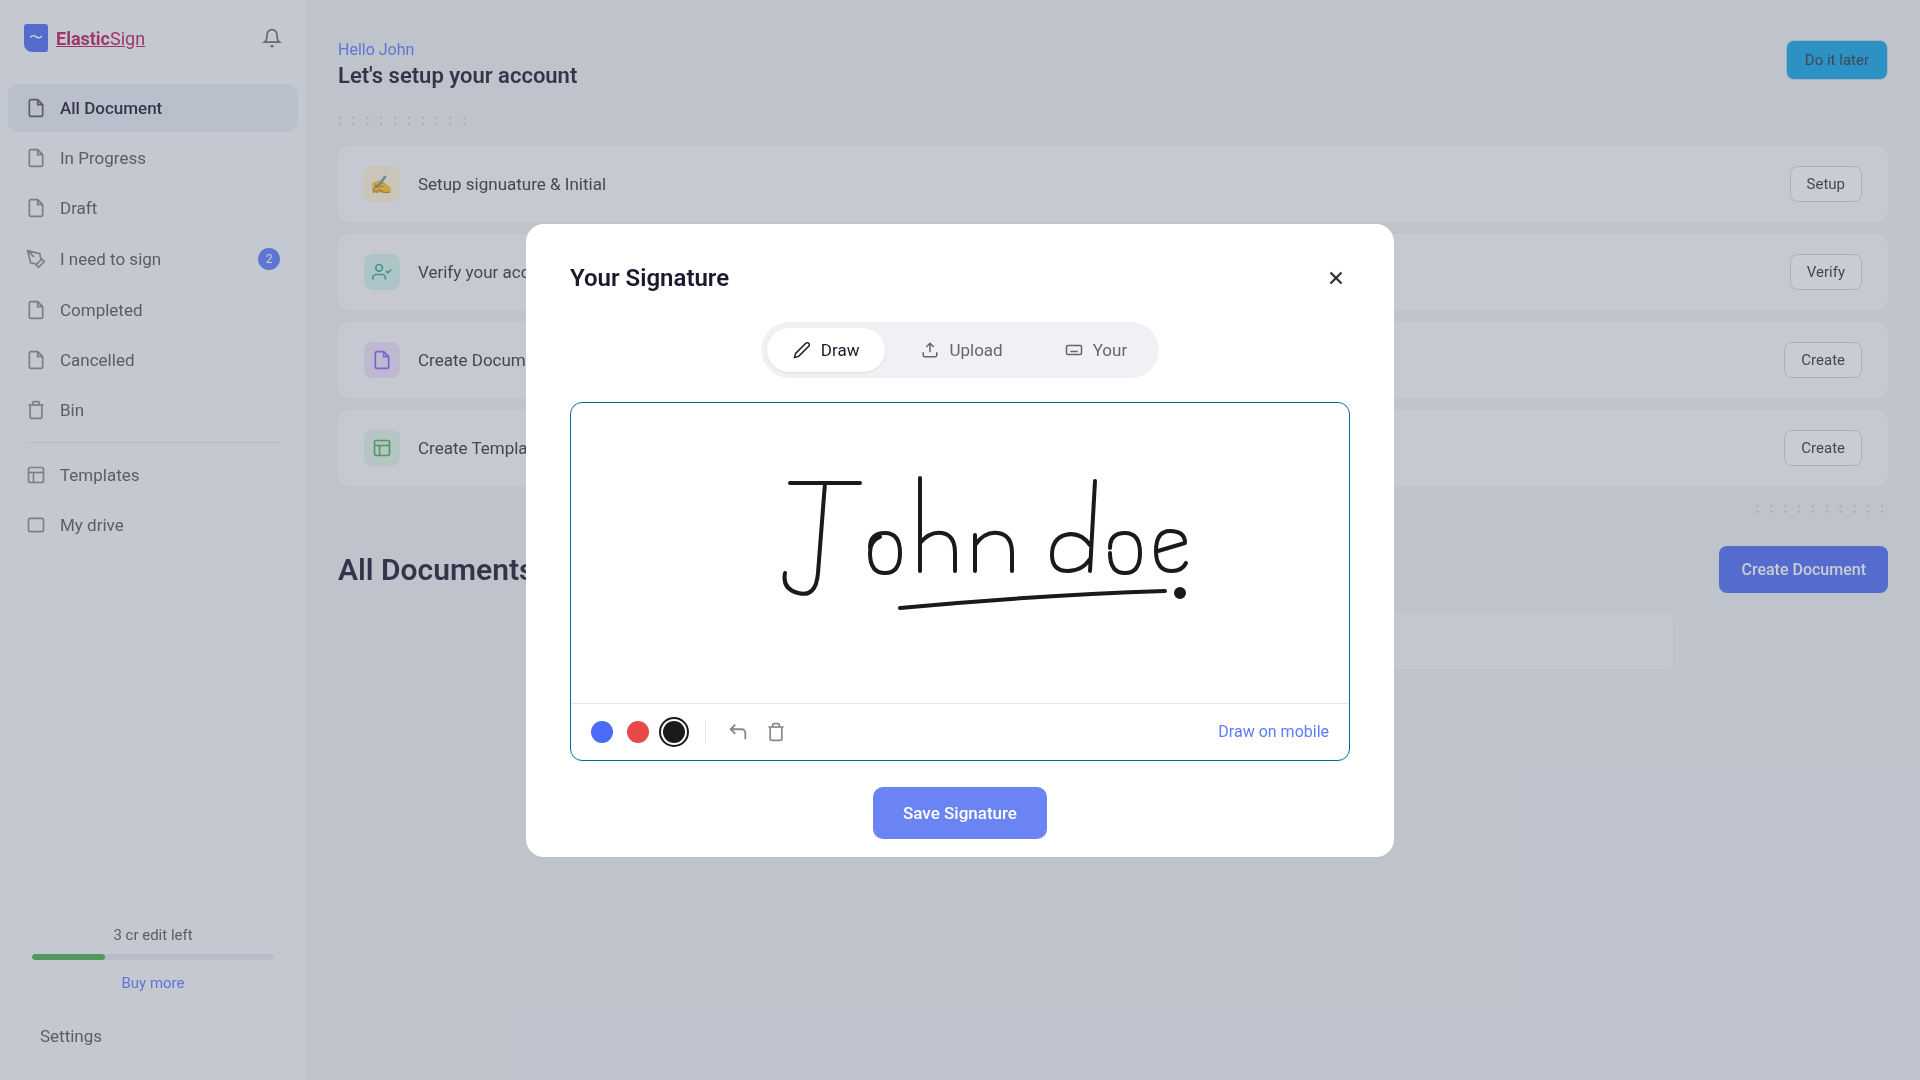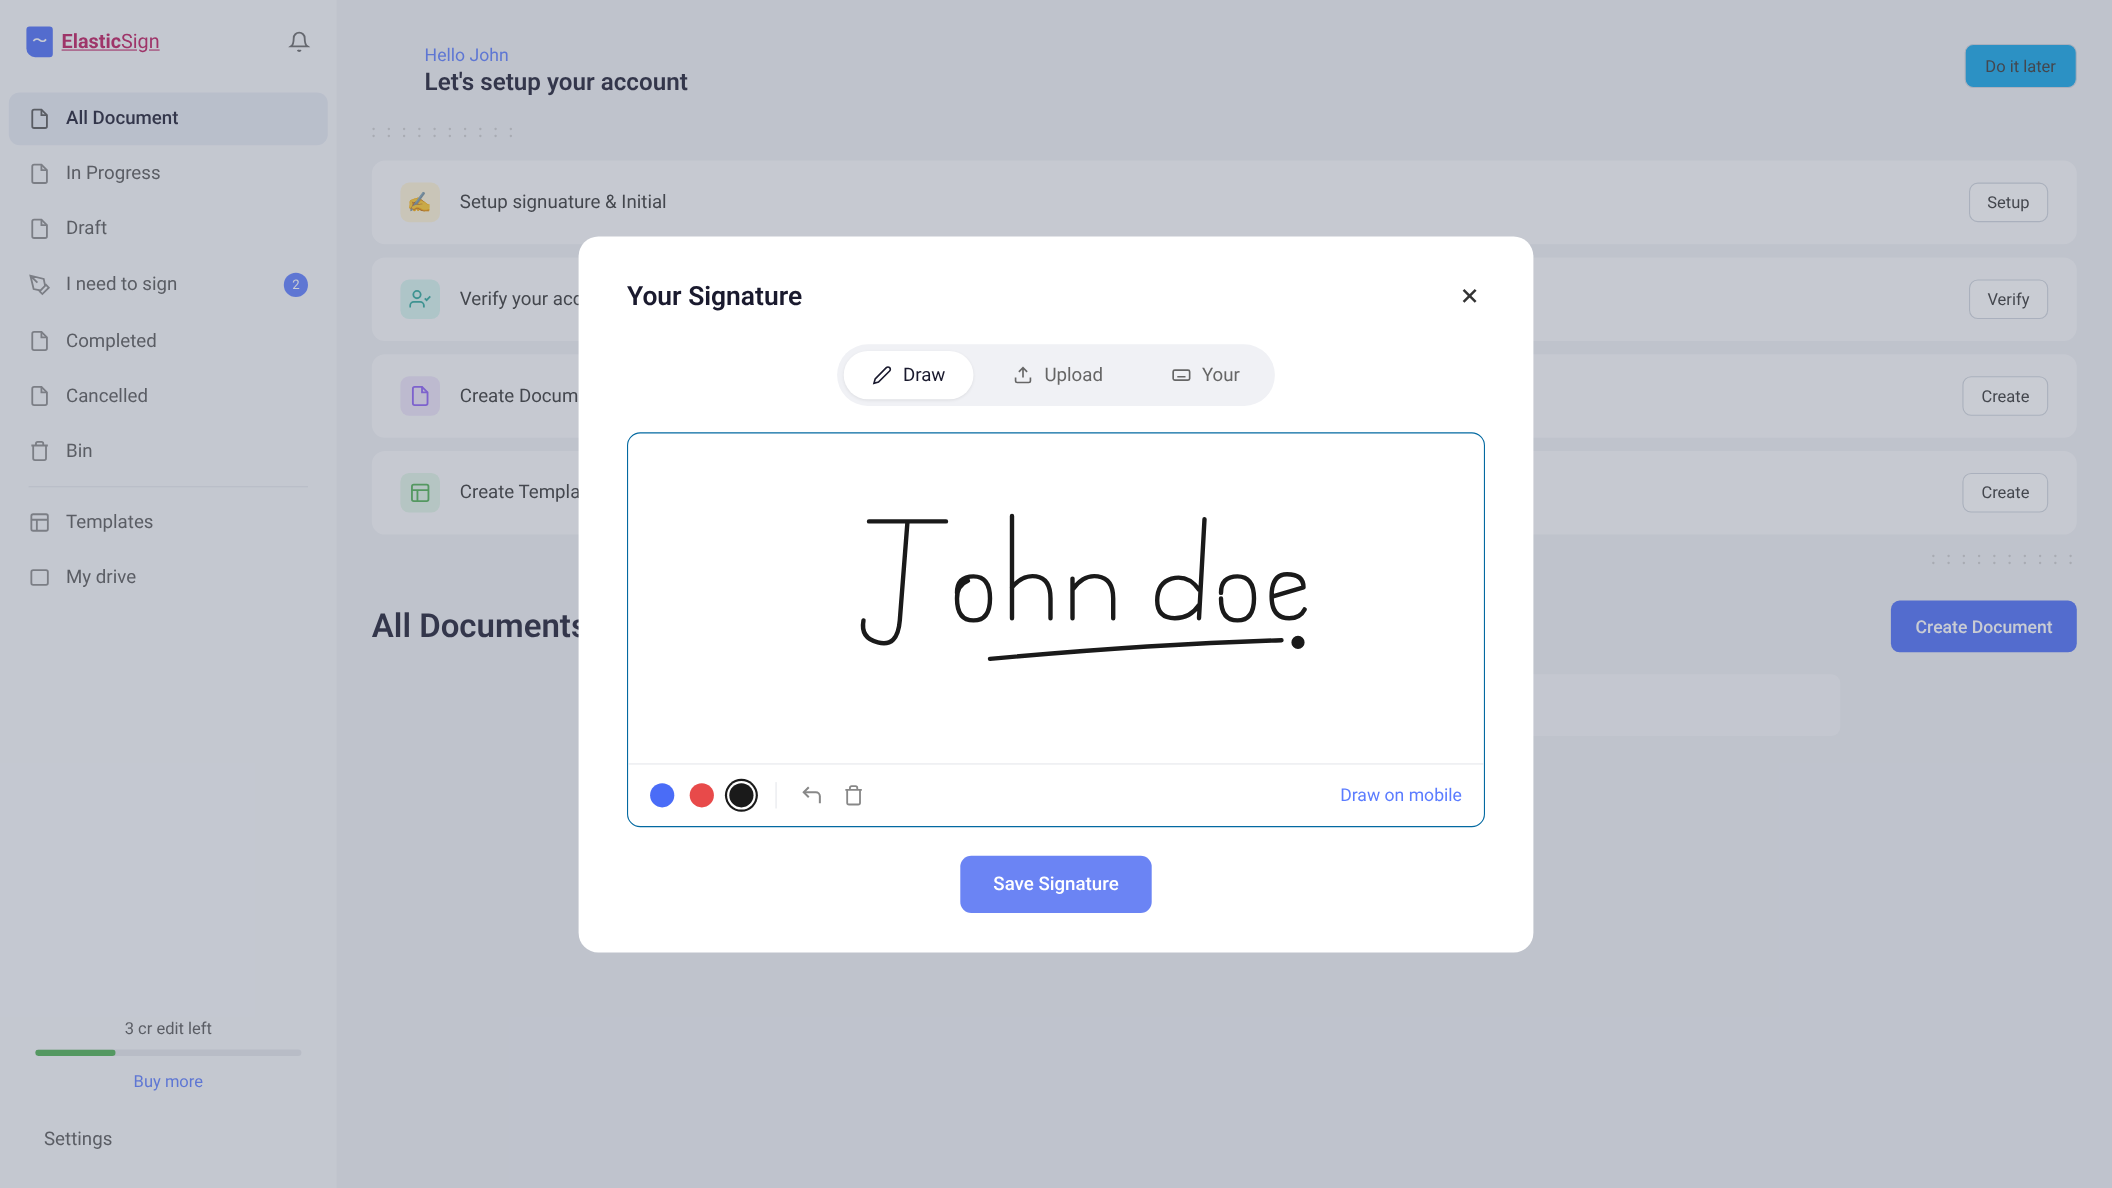--- a/index.html
+++ b/index.html
@@ -28,21 +28,21 @@
     
     .sidebar-bottom { padding: 20px 24px; }
     .credit-text { text-align: center; color: #555; font-size: 15px; margin-bottom: 10px; }
     .progress { height: 6px; background: #e5e7eb; border-radius: 3px; overflow: hidden; margin: 0 8px 14px; }
     .progress-bar { height: 100%; background: #4caf50; width: 30%; border-radius: 3px; }
     .buy-more { text-align: center; color: #5b7cff; font-size: 15px; cursor: pointer; margin-bottom: 20px; }
     .settings-item { display: flex; align-items: center; gap: 14px; padding: 14px 2px; color: #555; font-size: 17px; cursor: pointer; }
     
     
     .main { flex: 1; padding: 40px 32px; overflow: auto; }
-    .setup-header { display: flex; justify-content: space-between; align-items: flex-start; margin-bottom: 28px; margin-left: 48px; }
+    .setup-header { display: flex; justify-content: space-between; align-items: flex-start; margin-bottom: 28px; }
     .hello { color: #5b7cff; font-size: 16px; margin-bottom: 4px; }
     .setup-title { font-size: 22px; font-weight: 600; color: #1a1a2e; }
     .btn-outline { background: #0ea5e9; border: 1px solid #d0d5dd; border-radius: 8px; padding: 10px 18px; font-size: 15px; color: #333; cursor: pointer; }
     .btn-outline-small { background: white; border: 1px solid #d0d5dd; border-radius: 8px; padding: 8px 16px; font-size: 15px; color: #333; cursor: pointer; }
     
     .setup-card { background: rgba(255,255,255,0.7); border-radius: 12px; padding: 20px 26px; display: flex; align-items: center; gap: 18px; margin-bottom: 12px; }
     .setup-icon { width: 36px; height: 36px; border-radius: 8px; display: flex; align-items: center; justify-content: center; font-size: 18px; }
     .setup-icon.yellow { background: #fff4d6; color: #e8a800; }
     .setup-icon.teal { background: #d6f4ef; color: #2aa89a; }
     .setup-icon.purple { background: #ede4f9; color: #8b5cf6; }
@@ -56,21 +56,21 @@
     .docs-header { display: flex; justify-content: space-between; align-items: center; margin-bottom: 20px; }
     .docs-title { font-size: 30px; font-weight: 600; color: #1a1a2e; }
     .btn-primary { background: #4a6cf7; color: white; border: none; border-radius: 8px; padding: 14px 22px; font-size: 16px; font-weight: 500; cursor: pointer; }
     
     .search-slot { height: 56px; background: rgba(255,255,255,0.5); border-radius: 8px; max-width: 1120px; margin: 0 auto 20px; }
     
     .empty { text-align: center; color: #666; font-size: 16px; line-height: 1.6; margin-top: 280px; }
     
     
     .overlay { position: absolute; inset: 0; background: rgba(100,110,130,0.35); display: flex; align-items: center; justify-content: center; }
-    .modal { background: white; border-radius: 18px; width: 868px; padding: 40px 44px 36px; }
+    .modal { background: white; border-radius: 18px; width: 868px; padding: 40px 44px 18px; }
     .modal-head { display: flex; justify-content: space-between; align-items: center; margin-bottom: 30px; }
     .modal-title { font-size: 24px; font-weight: 600; color: #1a1a2e; }
     .close { width: 28px; height: 28px; cursor: pointer; color: #333; display: flex; align-items: center; justify-content: center; font-size: 24px; }
     
     .tabs { display: flex; justify-content: center; margin-bottom: 24px; }
     .tab-group { background: #f0f1f5; border-radius: 999px; padding: 6px; display: flex; gap: 10px; }
     .tab { display: flex; align-items: center; gap: 10px; padding: 12px 26px; border-radius: 999px; font-size: 17px; color: #666; cursor: pointer; }
     .tab.active { background: white; color: #1a1a2e; box-shadow: 0 1px 3px rgba(0,0,0,0.08); }
     .tab svg { width: 18px; height: 18px; }
     

